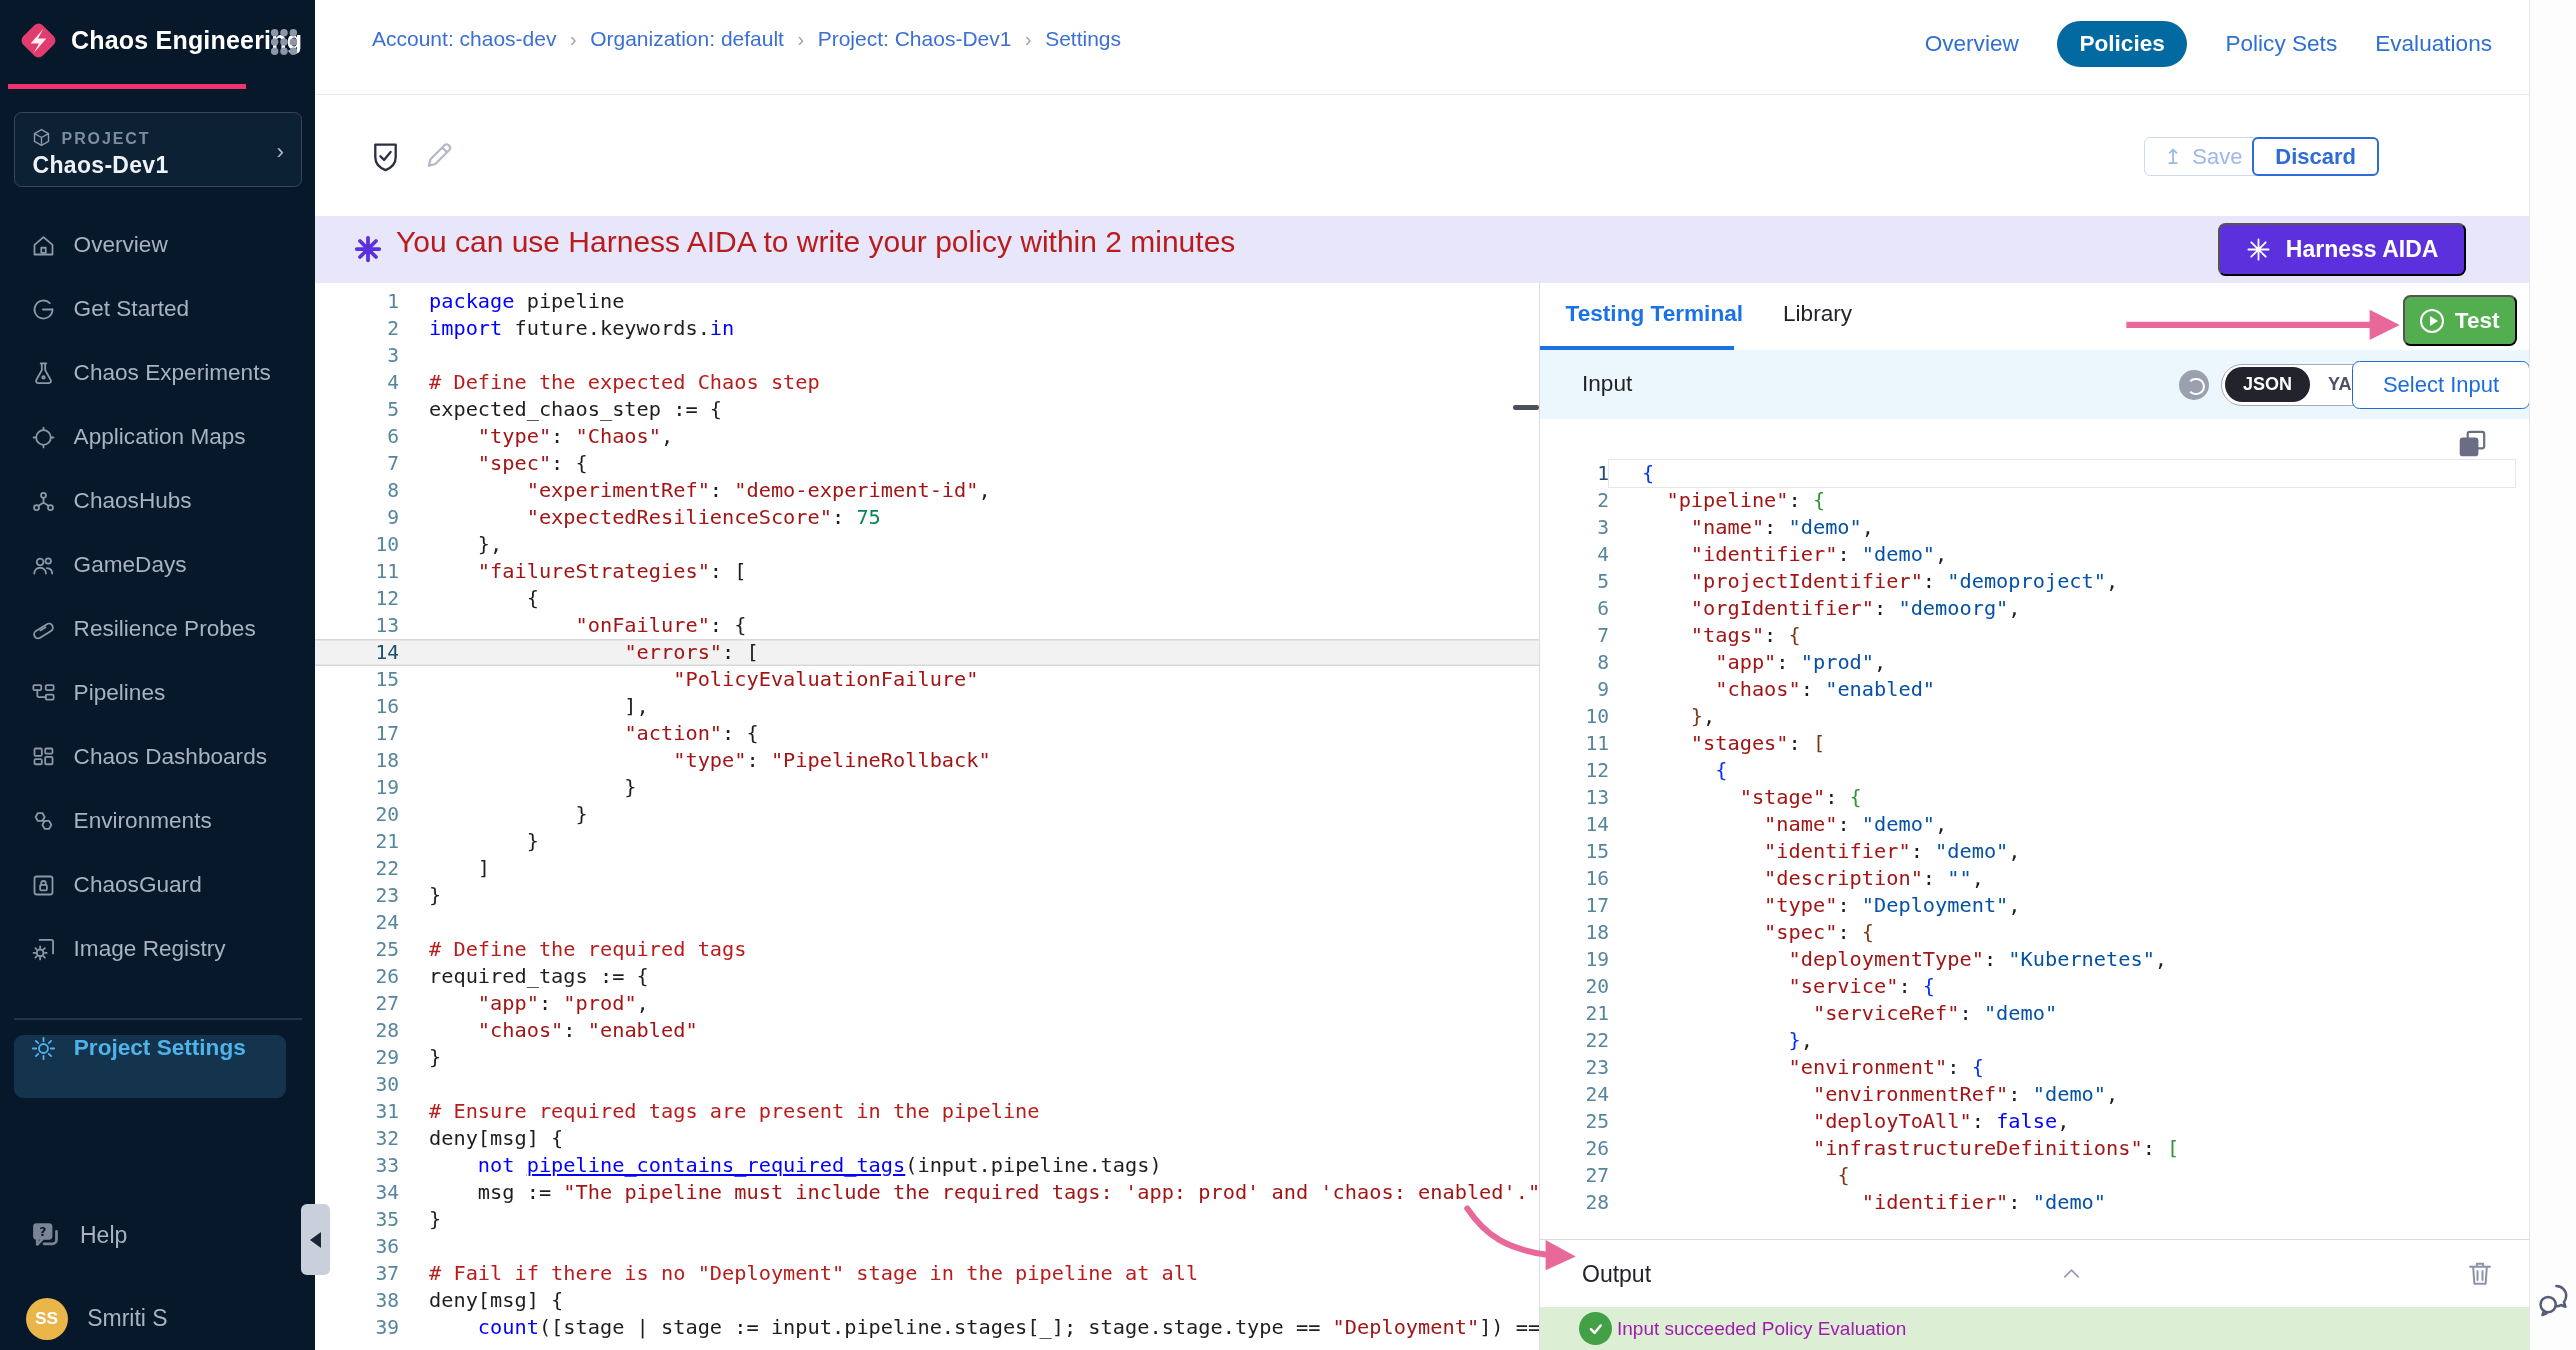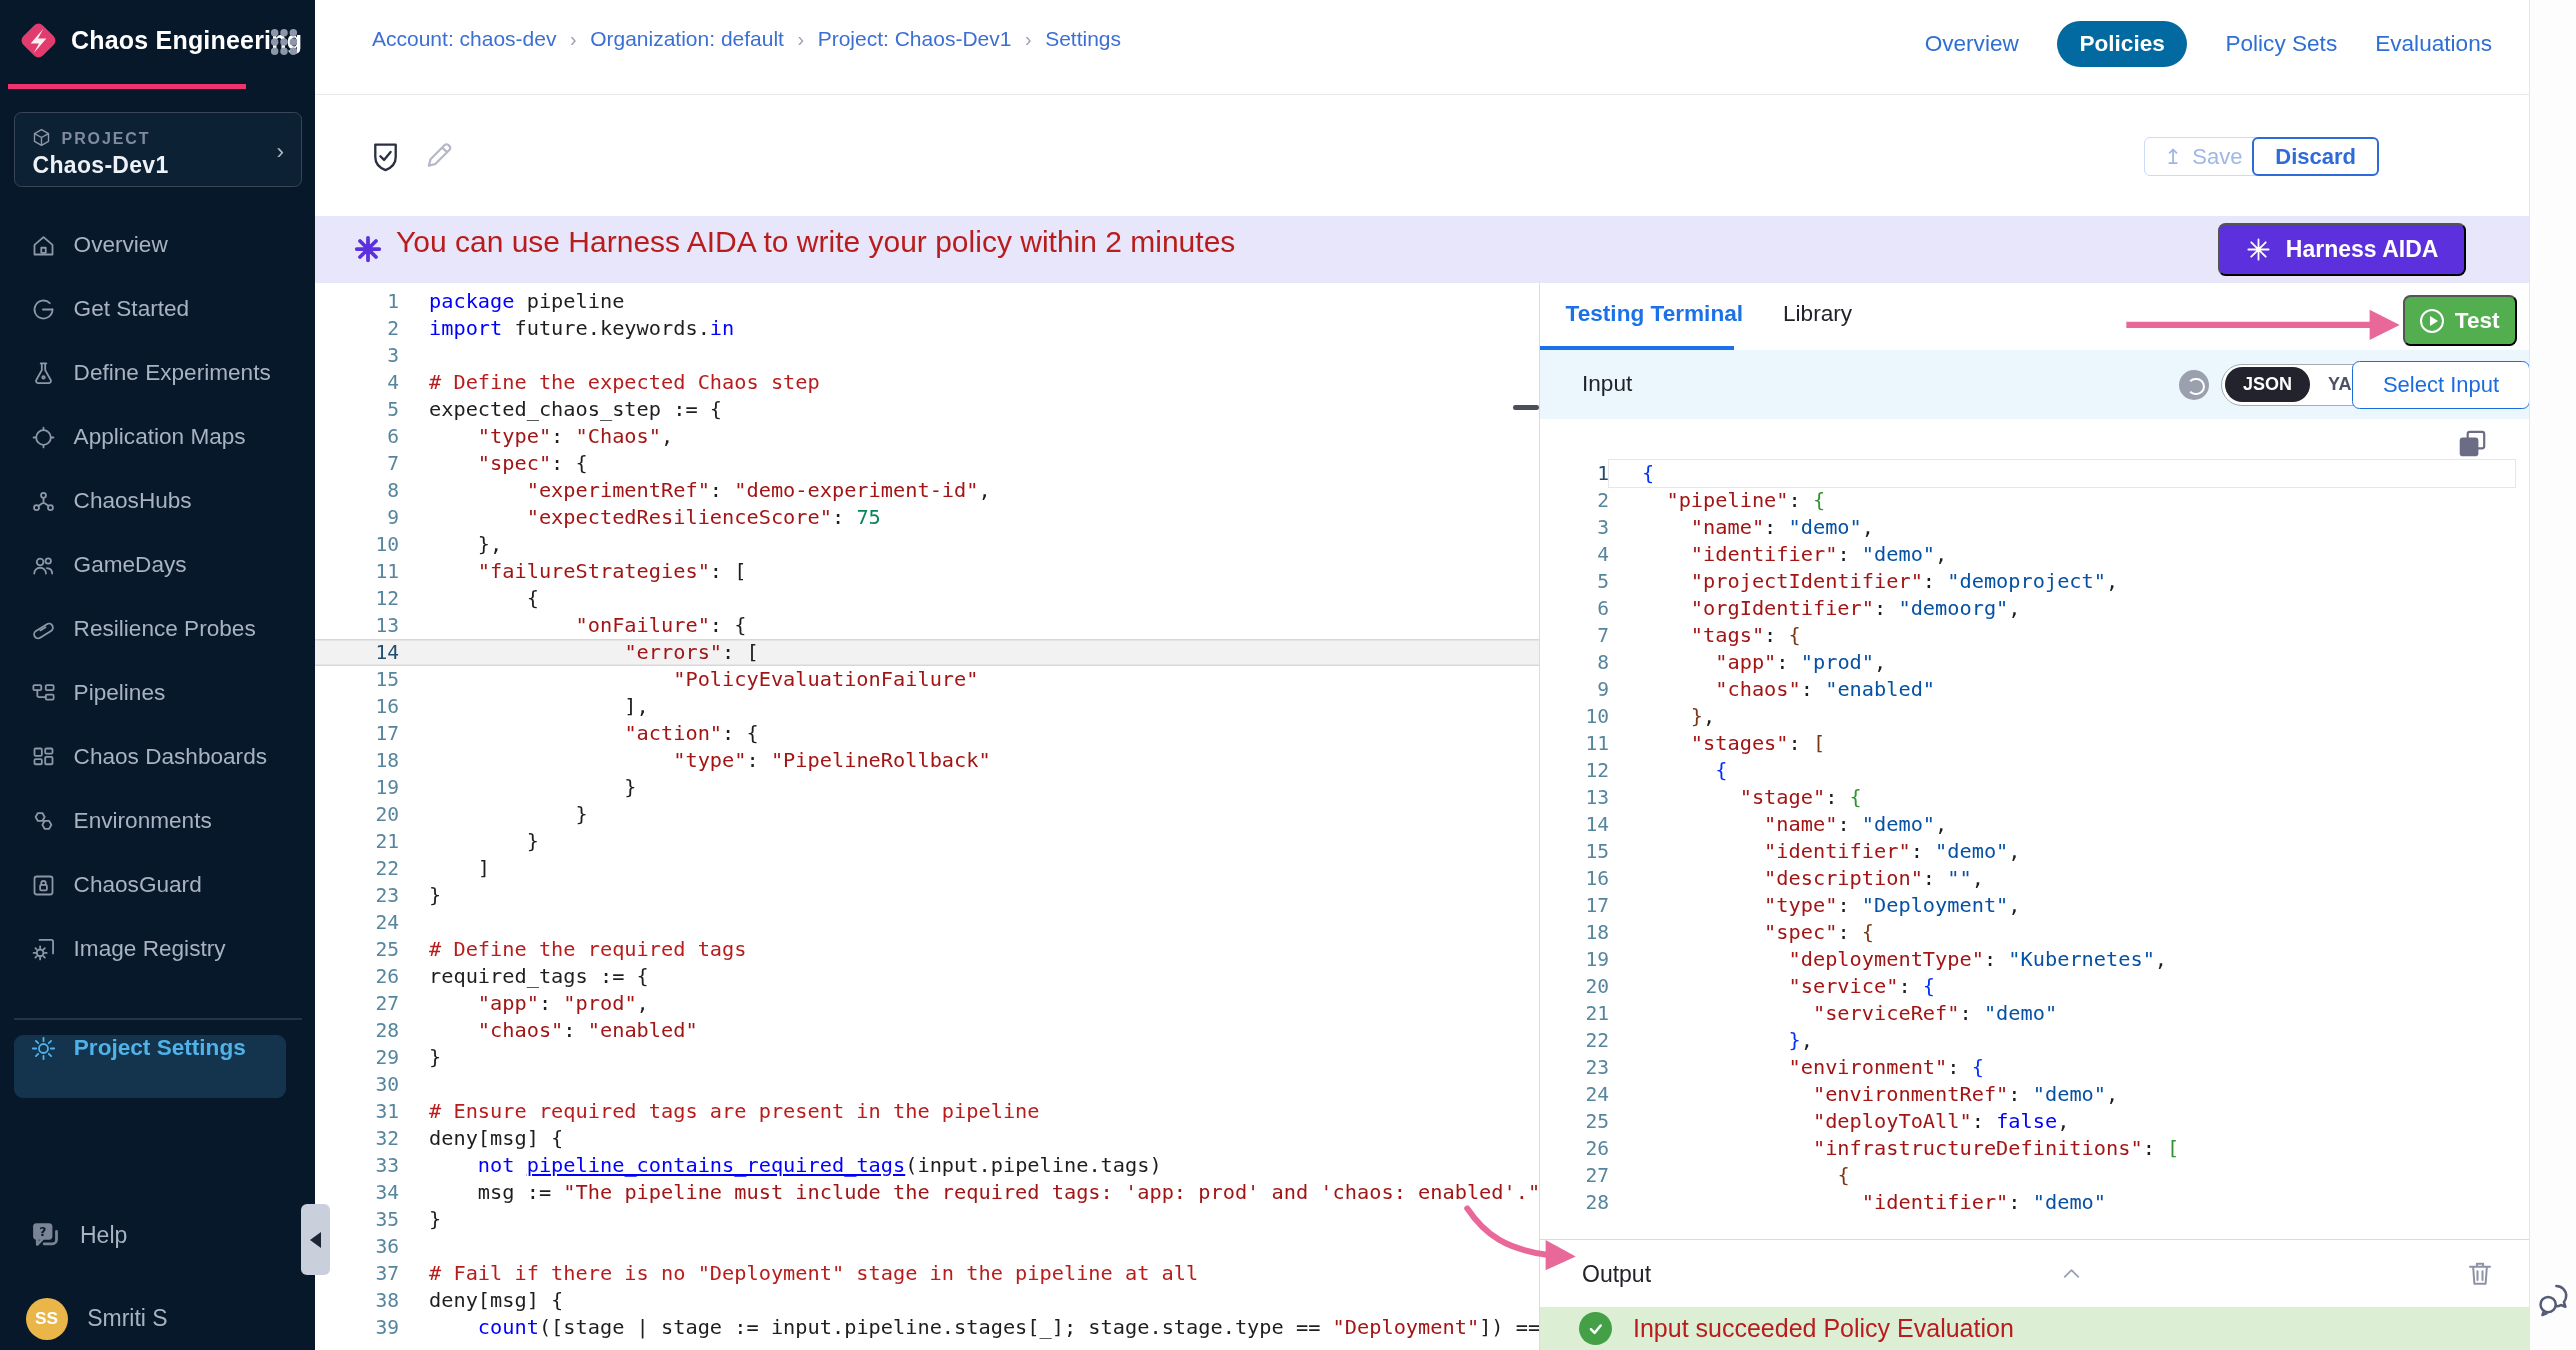--- a/index.html
+++ b/index.html
@@ -111,21 +111,21 @@
   .jl.active .body { outline:1.5px solid #e6e6ea; outline-offset:-0.8px; background:#fff; }
 
   #output-bar { position:absolute; left:0; top:956px; width:100%; height:69px; background:#fff; border-top:0.8px solid #d9dbe0; }
   #output-label { position:absolute; left:42px; top:21px; font-size:23px; color:#22222a; }
   #output-chevron { position:absolute; left:518px; top:19.6px; width:27px; height:27px; color:#9aa0b4; cursor:pointer; }
   #trash-icon { position:absolute; right:35px; top:18px; width:30px; height:30px; color:#8d93a6; cursor:pointer; }
 
   #result-bar { position:absolute; left:0; top:1024px; width:100%; height:43px; background:#dcefd5; display:flex; align-items:center; }
   #result-check { width:33px; height:33px; margin-left:39px; border-radius:50%; background:#43a047; color:#fff; display:flex; align-items:center; justify-content:center; flex:0 0 33px; }
   #result-check svg { width:19.6px; height:19.6px; stroke:#fff; stroke-width:3; fill:none; stroke-linecap:round; stroke-linejoin:round; }
-  #result-text { margin-left:21px; font-size:25px; color:#b91c1c; }
+  #result-text { margin-left:5px; font-size:19px; color:#a21caf; }
 
   
   #rail { position:absolute; left:2529px; top:0; width:47px; height:1351px; background:#fdfdfe; border-left:0.8px solid #e5e5ea; }
   #chat-icon { position:absolute; left:4.5px; top:1280px; width:38px; height:39px; color:#565b77; cursor:pointer; }
 
   
   #annotations { position:absolute; left:0; top:0; width:2576px; height:1351px; pointer-events:none; z-index:40; }
 </style>
 </head>
 <body>
@@ -189,21 +189,21 @@
           </span>
           <span class="lbl">Get Started</span>
         </div>
         <div class="nav-item">
           <span class="icon">
             <svg viewBox="0 0 24 24">
               <path d="M9.5 3h5M10.5 3v6L5.6 17.8a1.8 1.8 0 0 0 1.6 2.7h9.6a1.8 1.8 0 0 0 1.6-2.7L13.5 9V3"></path>
               <circle cx="12" cy="15.5" r="1.1"></circle>
             </svg>
           </span>
-          <span class="lbl">Define Experiments</span>
+          <span class="lbl">Chaos Experiments</span>
         </div>
         <div class="nav-item">
           <span class="icon">
             <svg viewBox="0 0 24 24">
               <circle cx="12" cy="12" r="6.5"></circle>
               <path d="M12 3.2v2.3M12 18.5v2.3M3.2 12h2.3M18.5 12h2.3"></path>
             </svg>
           </span>
           <span class="lbl">Application Maps</span>
         </div>

